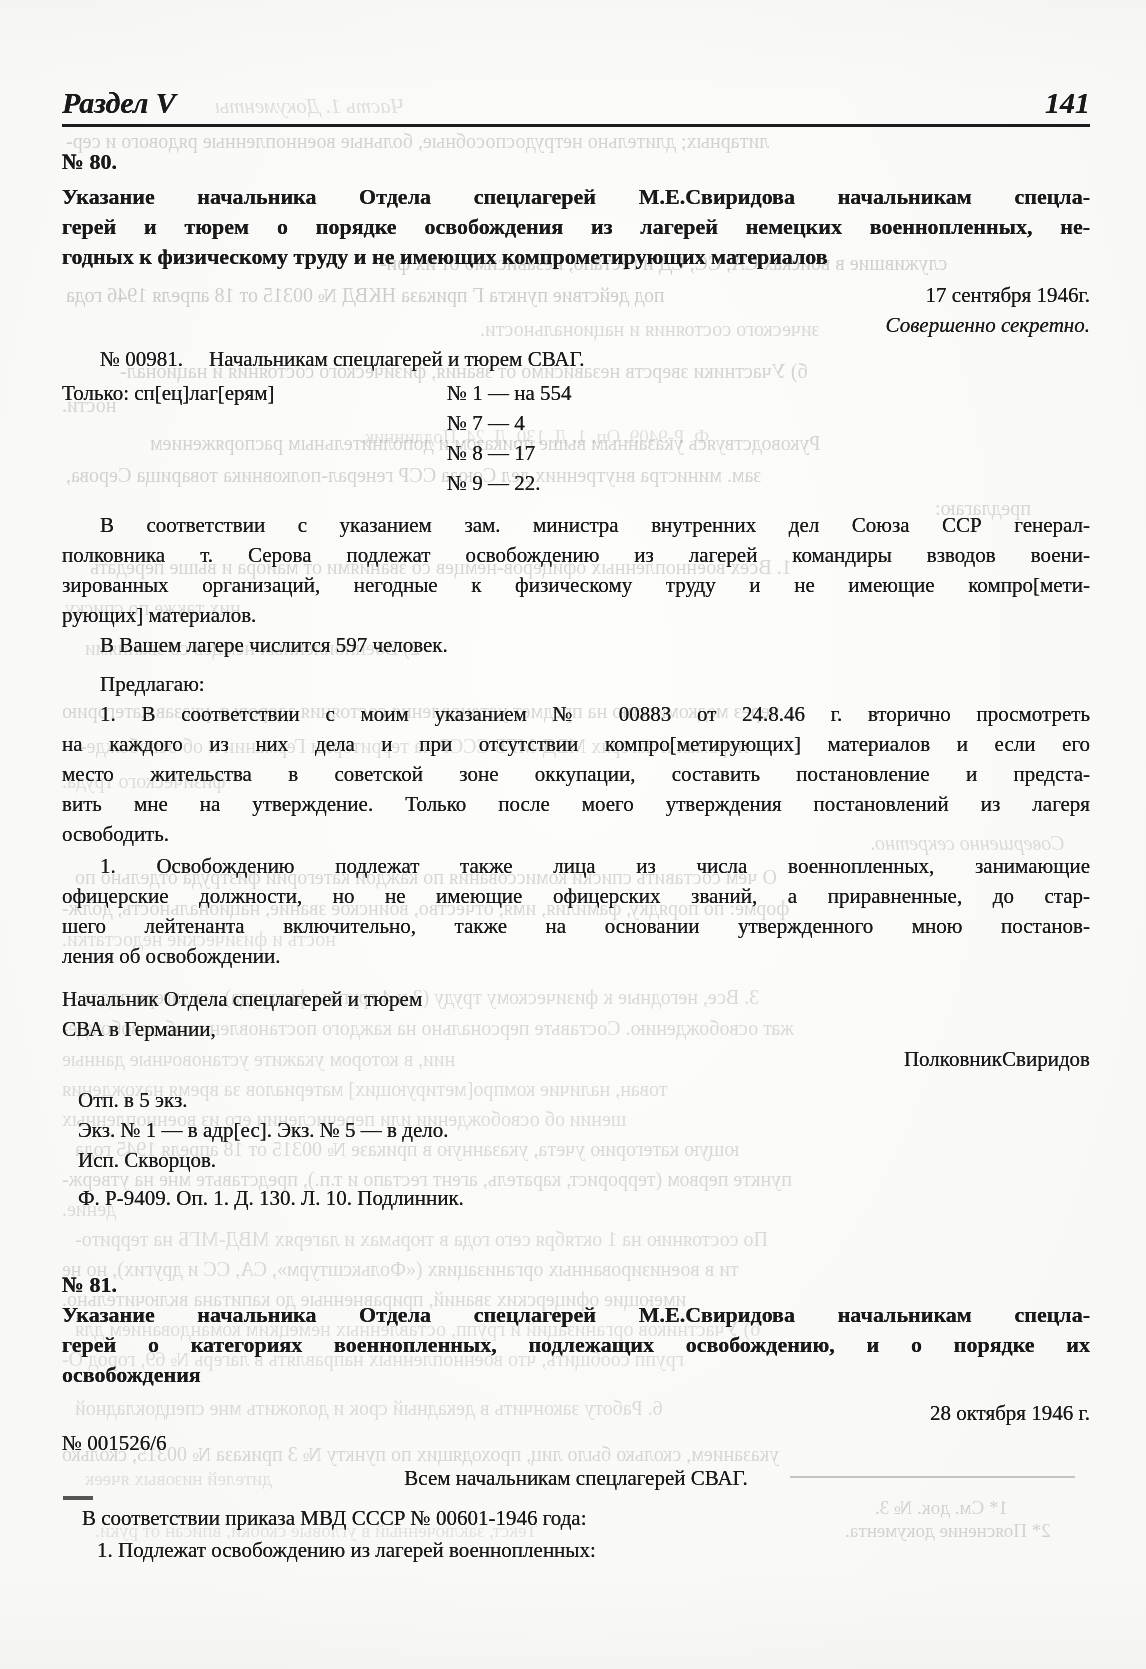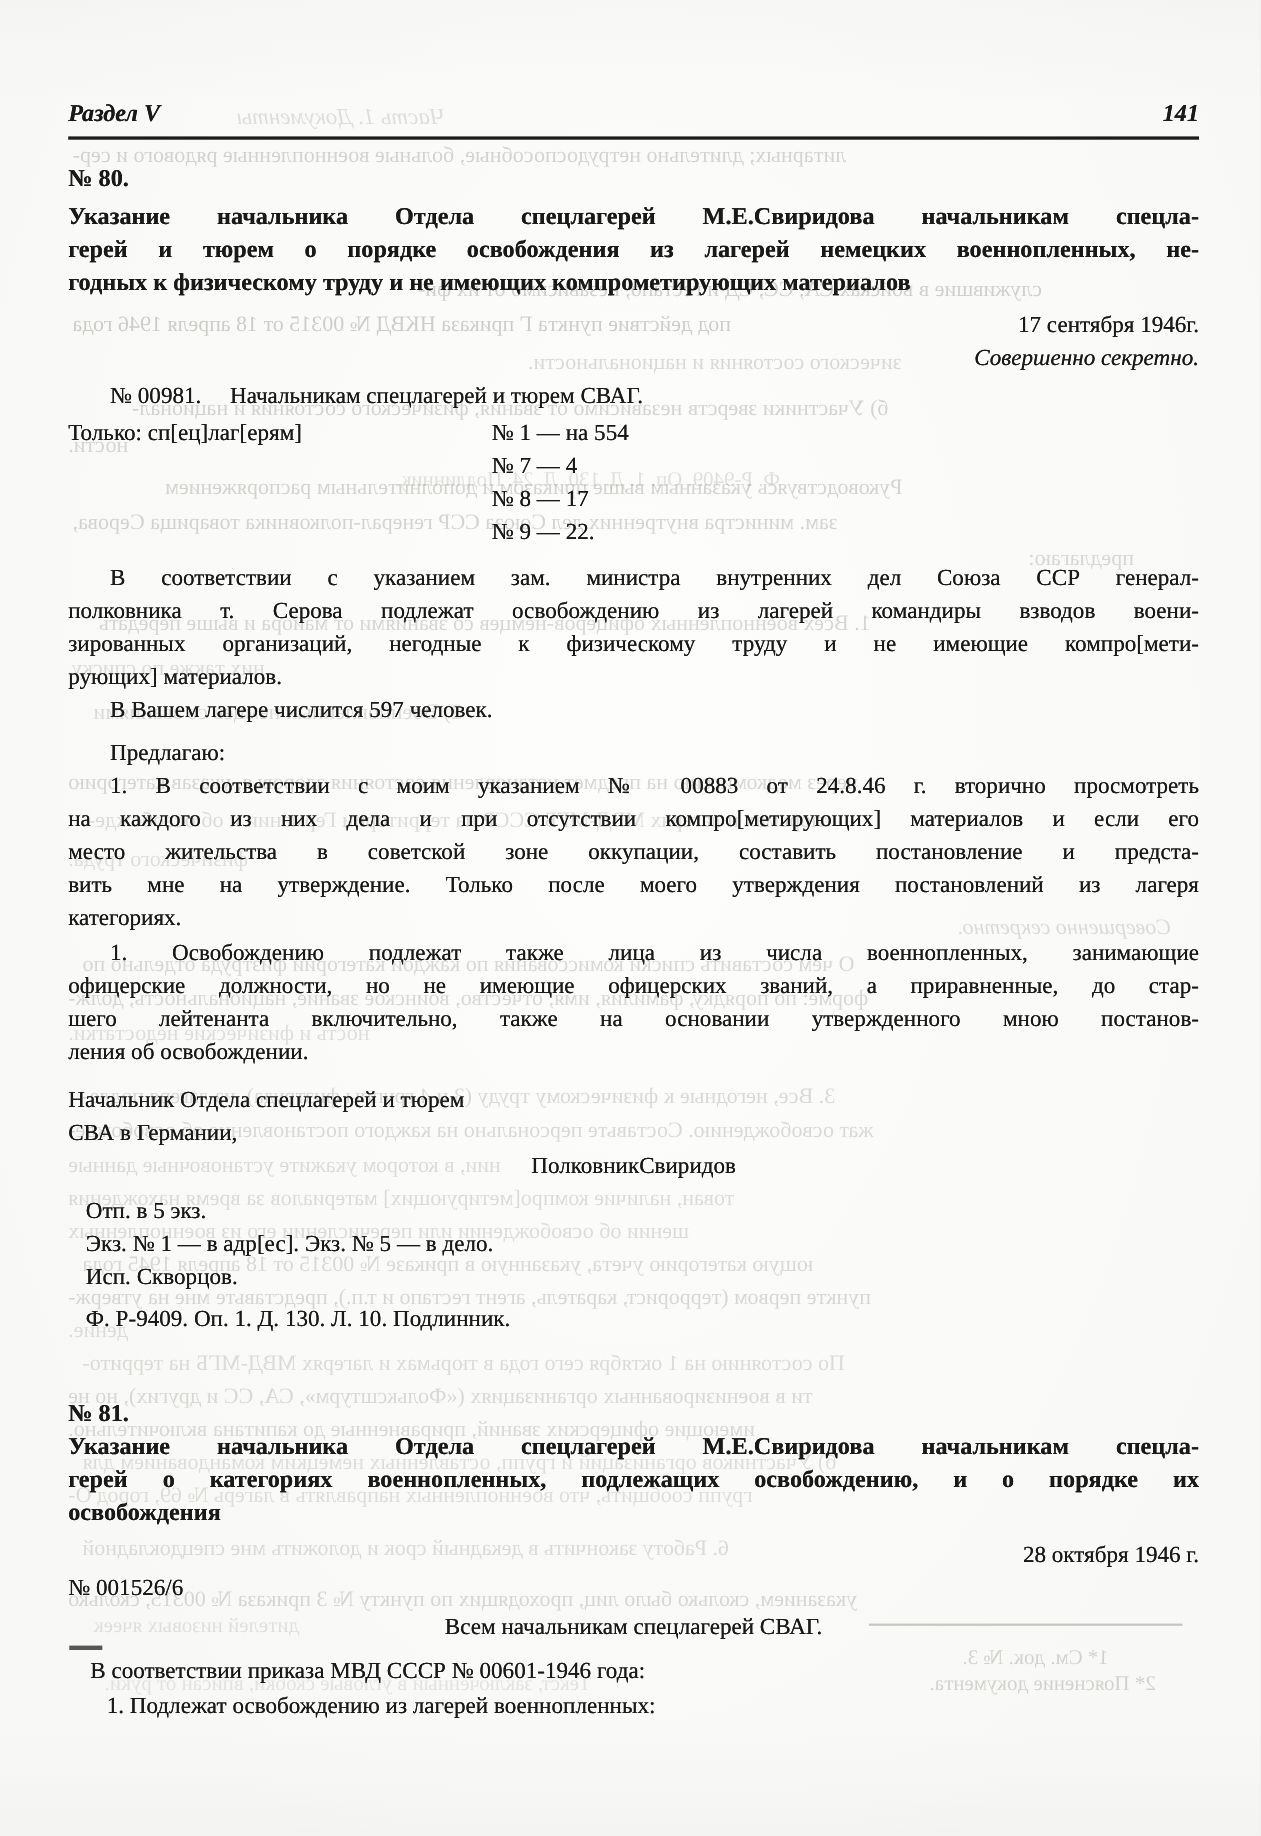--- a/index.html
+++ b/index.html
@@ -15,40 +15,40 @@
     color:#191919;
     overflow:hidden;
   }
   .content{position:absolute;left:62px;top:0;width:1028px;z-index:2;}
   .body-text{font-size:21px;line-height:30px;text-shadow:0 0 0.4px currentColor;}
   .italic{font-style:italic;}
 
   .header-row{
     margin-top:88px;
     display:flex;justify-content:space-between;align-items:flex-end;
-    font-size:22px;line-height:30px;font-weight:bold;font-style:italic;
+    font-size:30px;line-height:30px;font-weight:bold;font-style:italic;
     border-bottom:3px solid #1c1c1c;padding-bottom:6px;
     text-shadow:0 0 0.4px currentColor;
   }
   .doc-number{margin-top:20px;font-size:22px;line-height:30px;font-weight:bold;text-shadow:0 0 0.4px currentColor;}
   .doc-title{margin-top:5px;font-size:22px;line-height:30px;font-weight:bold;text-shadow:0 0 0.5px currentColor;}
   .right-line{text-align:right;}
   .lines .pl{display:block;}
   .lines-justify .pl{display:block;text-align:justify;text-align-last:justify;}
   .lines-justify .pl:last-child{text-align-last:left;}
   .indent-first .pl:first-child{text-indent:38px;}
   .addressee-line{margin-top:4px;}
   .addressee-line .num{margin-left:38px;margin-right:26px;}
   .distribution{margin-top:4px;display:grid;grid-template-columns:385px 1fr;align-items:start;}
   .para{margin-top:12px;}
   .single{display:block;}
   .ind38{text-indent:38px;}
   .ind16{padding-left:16px;}
   .ind20{text-indent:20px;}
-  .sig-row{display:flex;justify-content:center;}
+  .sig-row{display:flex;justify-content:flex-end;}
   .centered{text-align:center;}
 
   .bleed-layer{position:absolute;inset:0;z-index:1;}
   .bleed{
     position:absolute;white-space:nowrap;
     font-family:"Liberation Serif","DejaVu Serif",serif;
     color:#6e6e66;
     filter:blur(0.5px);
     transform:scaleX(-1);
   }
@@ -146,21 +146,21 @@
 
     <div class="body-text single ind38">В Вашем лагере числится 597 человек.</div>
 
     <div class="body-text single ind38" style="margin-top:9px;">Предлагаю:</div>
 
     <div class="body-text lines lines-justify indent-first">
         <span class="pl">1. В соответствии с моим указанием № 00883 от 24.8.46 г. вторично просмотреть</span>
         <span class="pl">на каждого из них дела и при отсутствии компро[метирующих] материалов и если его</span>
         <span class="pl">место жительства в советской зоне оккупации, составить постановление и предста-</span>
         <span class="pl">вить мне на утверждение. Только после моего утверждения постановлений из лагеря</span>
-        <span class="pl">категориях.</span>
+        <span class="pl">освободить.</span>
       </div>
 
     <div class="body-text lines lines-justify indent-first" style="margin-top:2px;">
         <span class="pl">1. Освобождению подлежат также лица из числа военнопленных, занимающие</span>
         <span class="pl">офицерские должности, но не имеющие офицерских званий, а приравненные, до стар-</span>
         <span class="pl">шего лейтенанта включительно, также на основании утвержденного мною постанов-</span>
         <span class="pl">ления об освобождении.</span>
       </div>
 
     <div class="body-text lines" style="margin-top:13px;">

